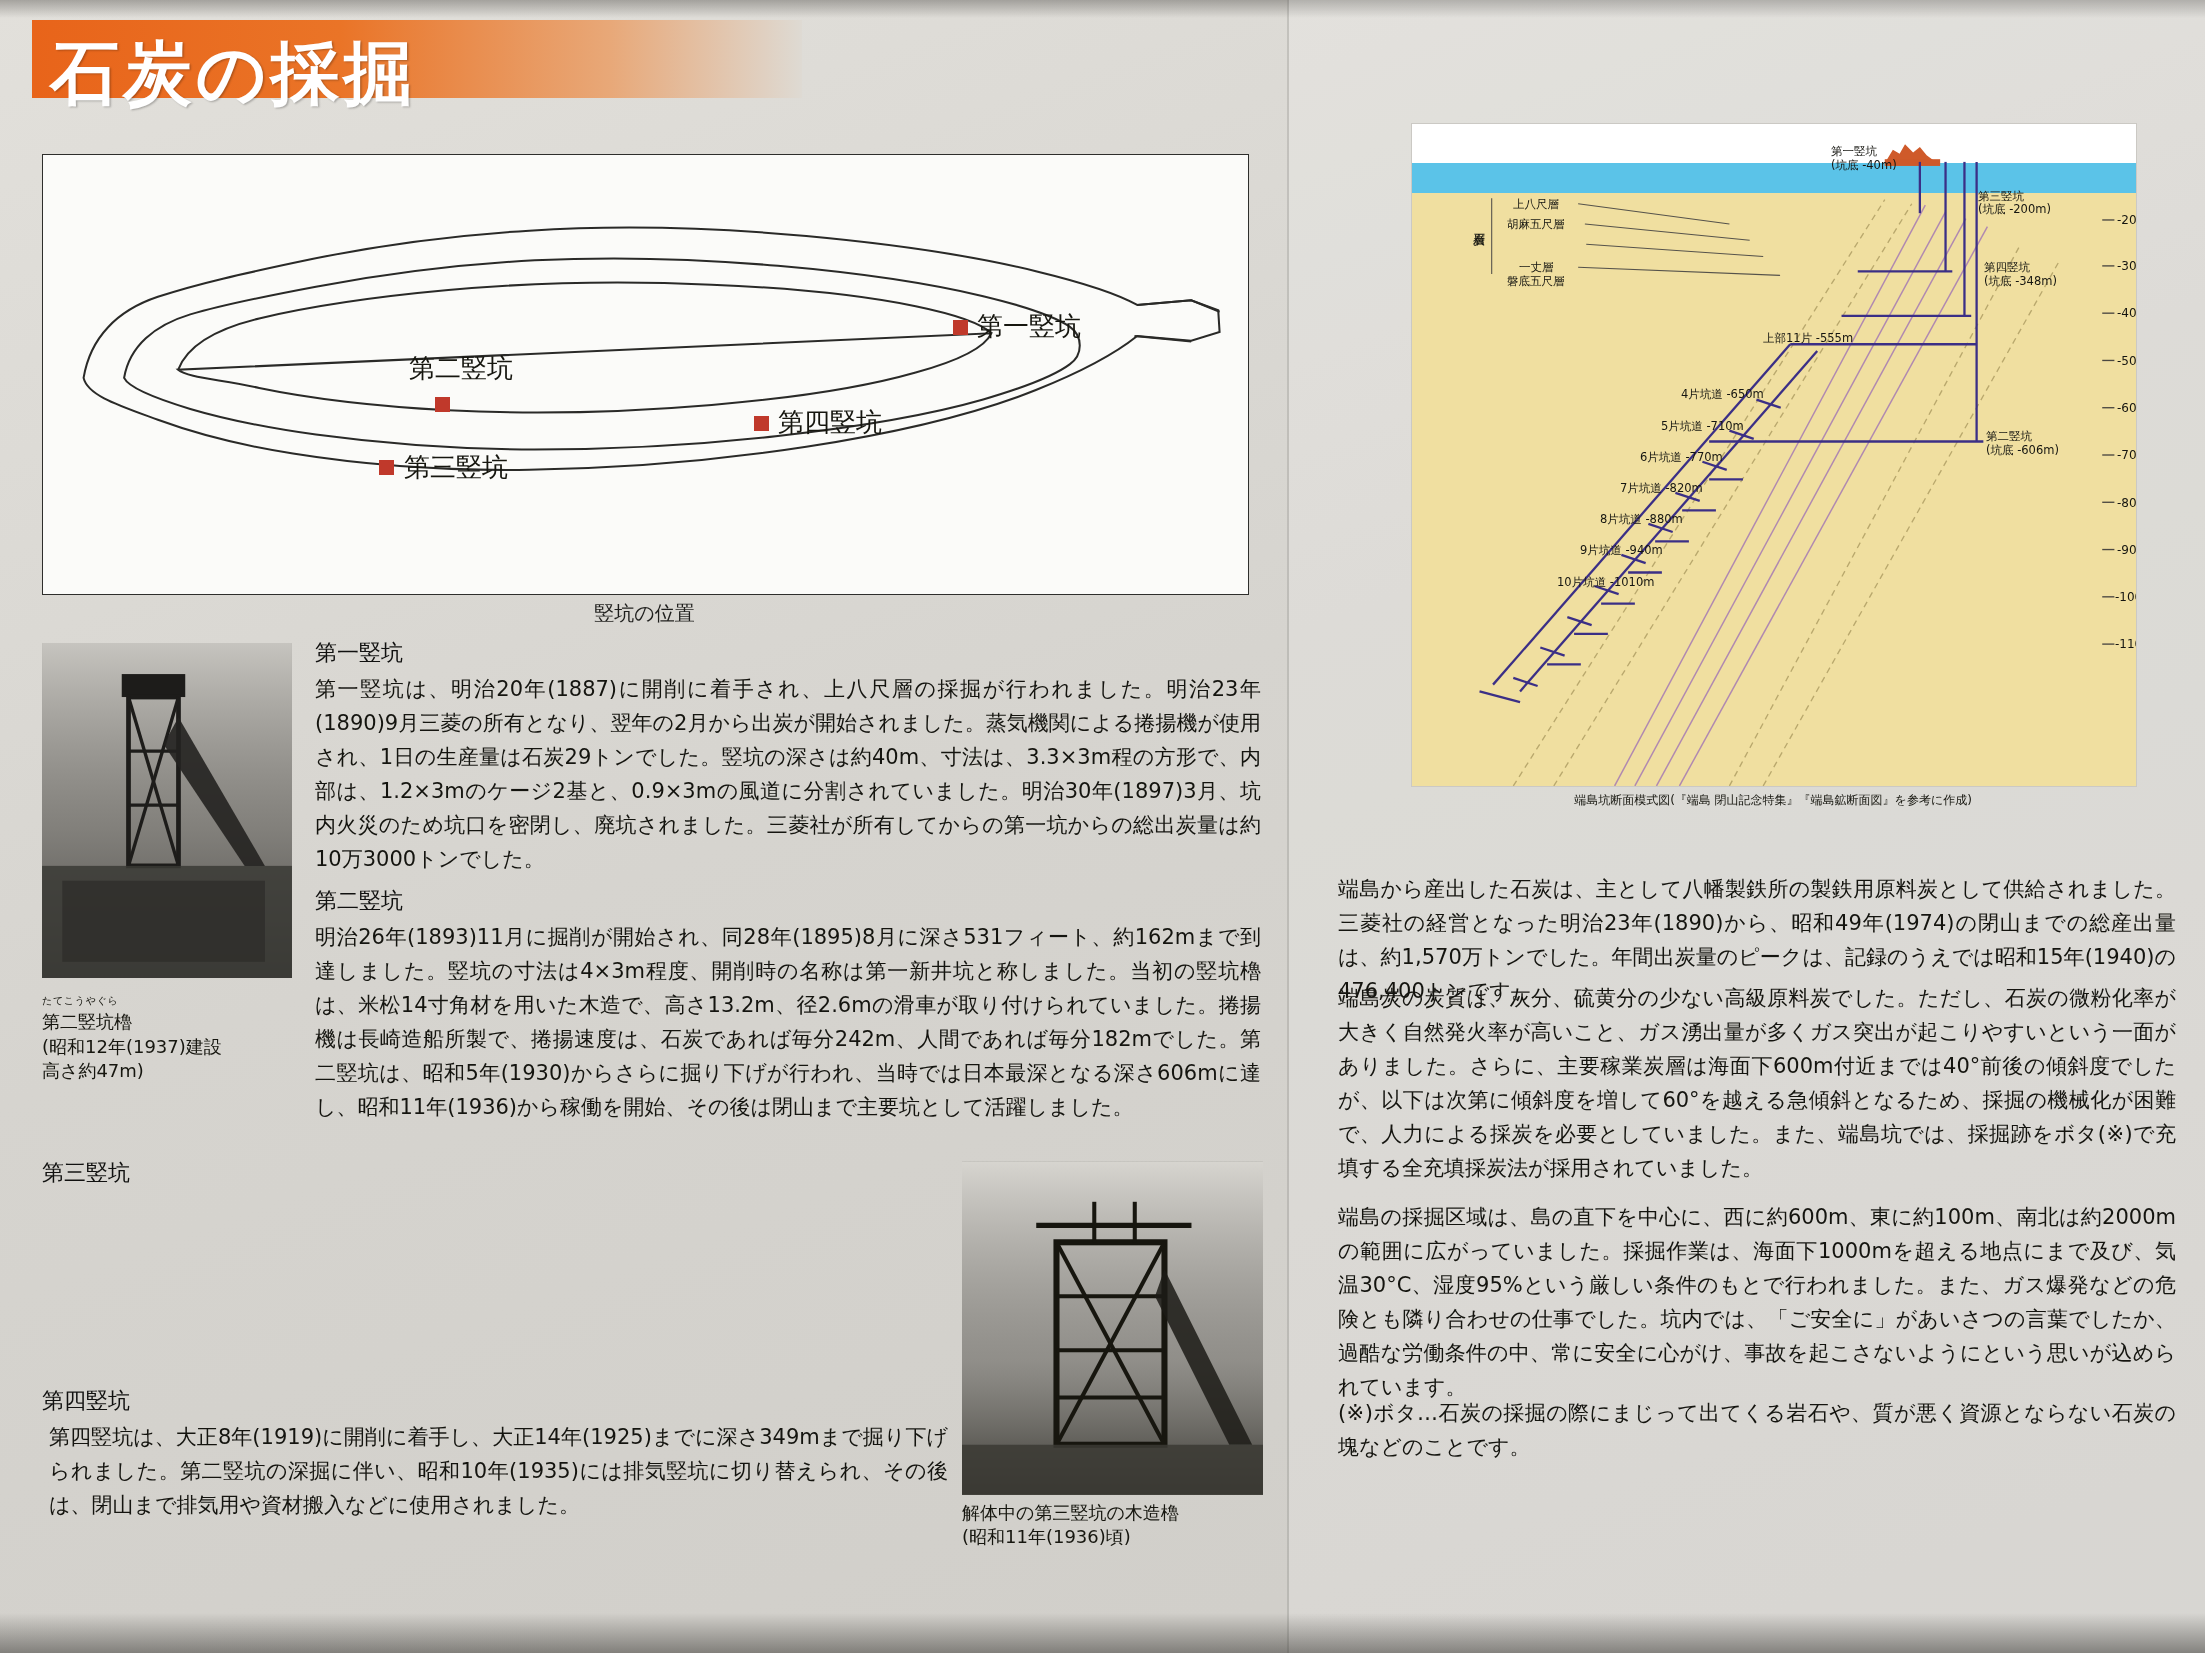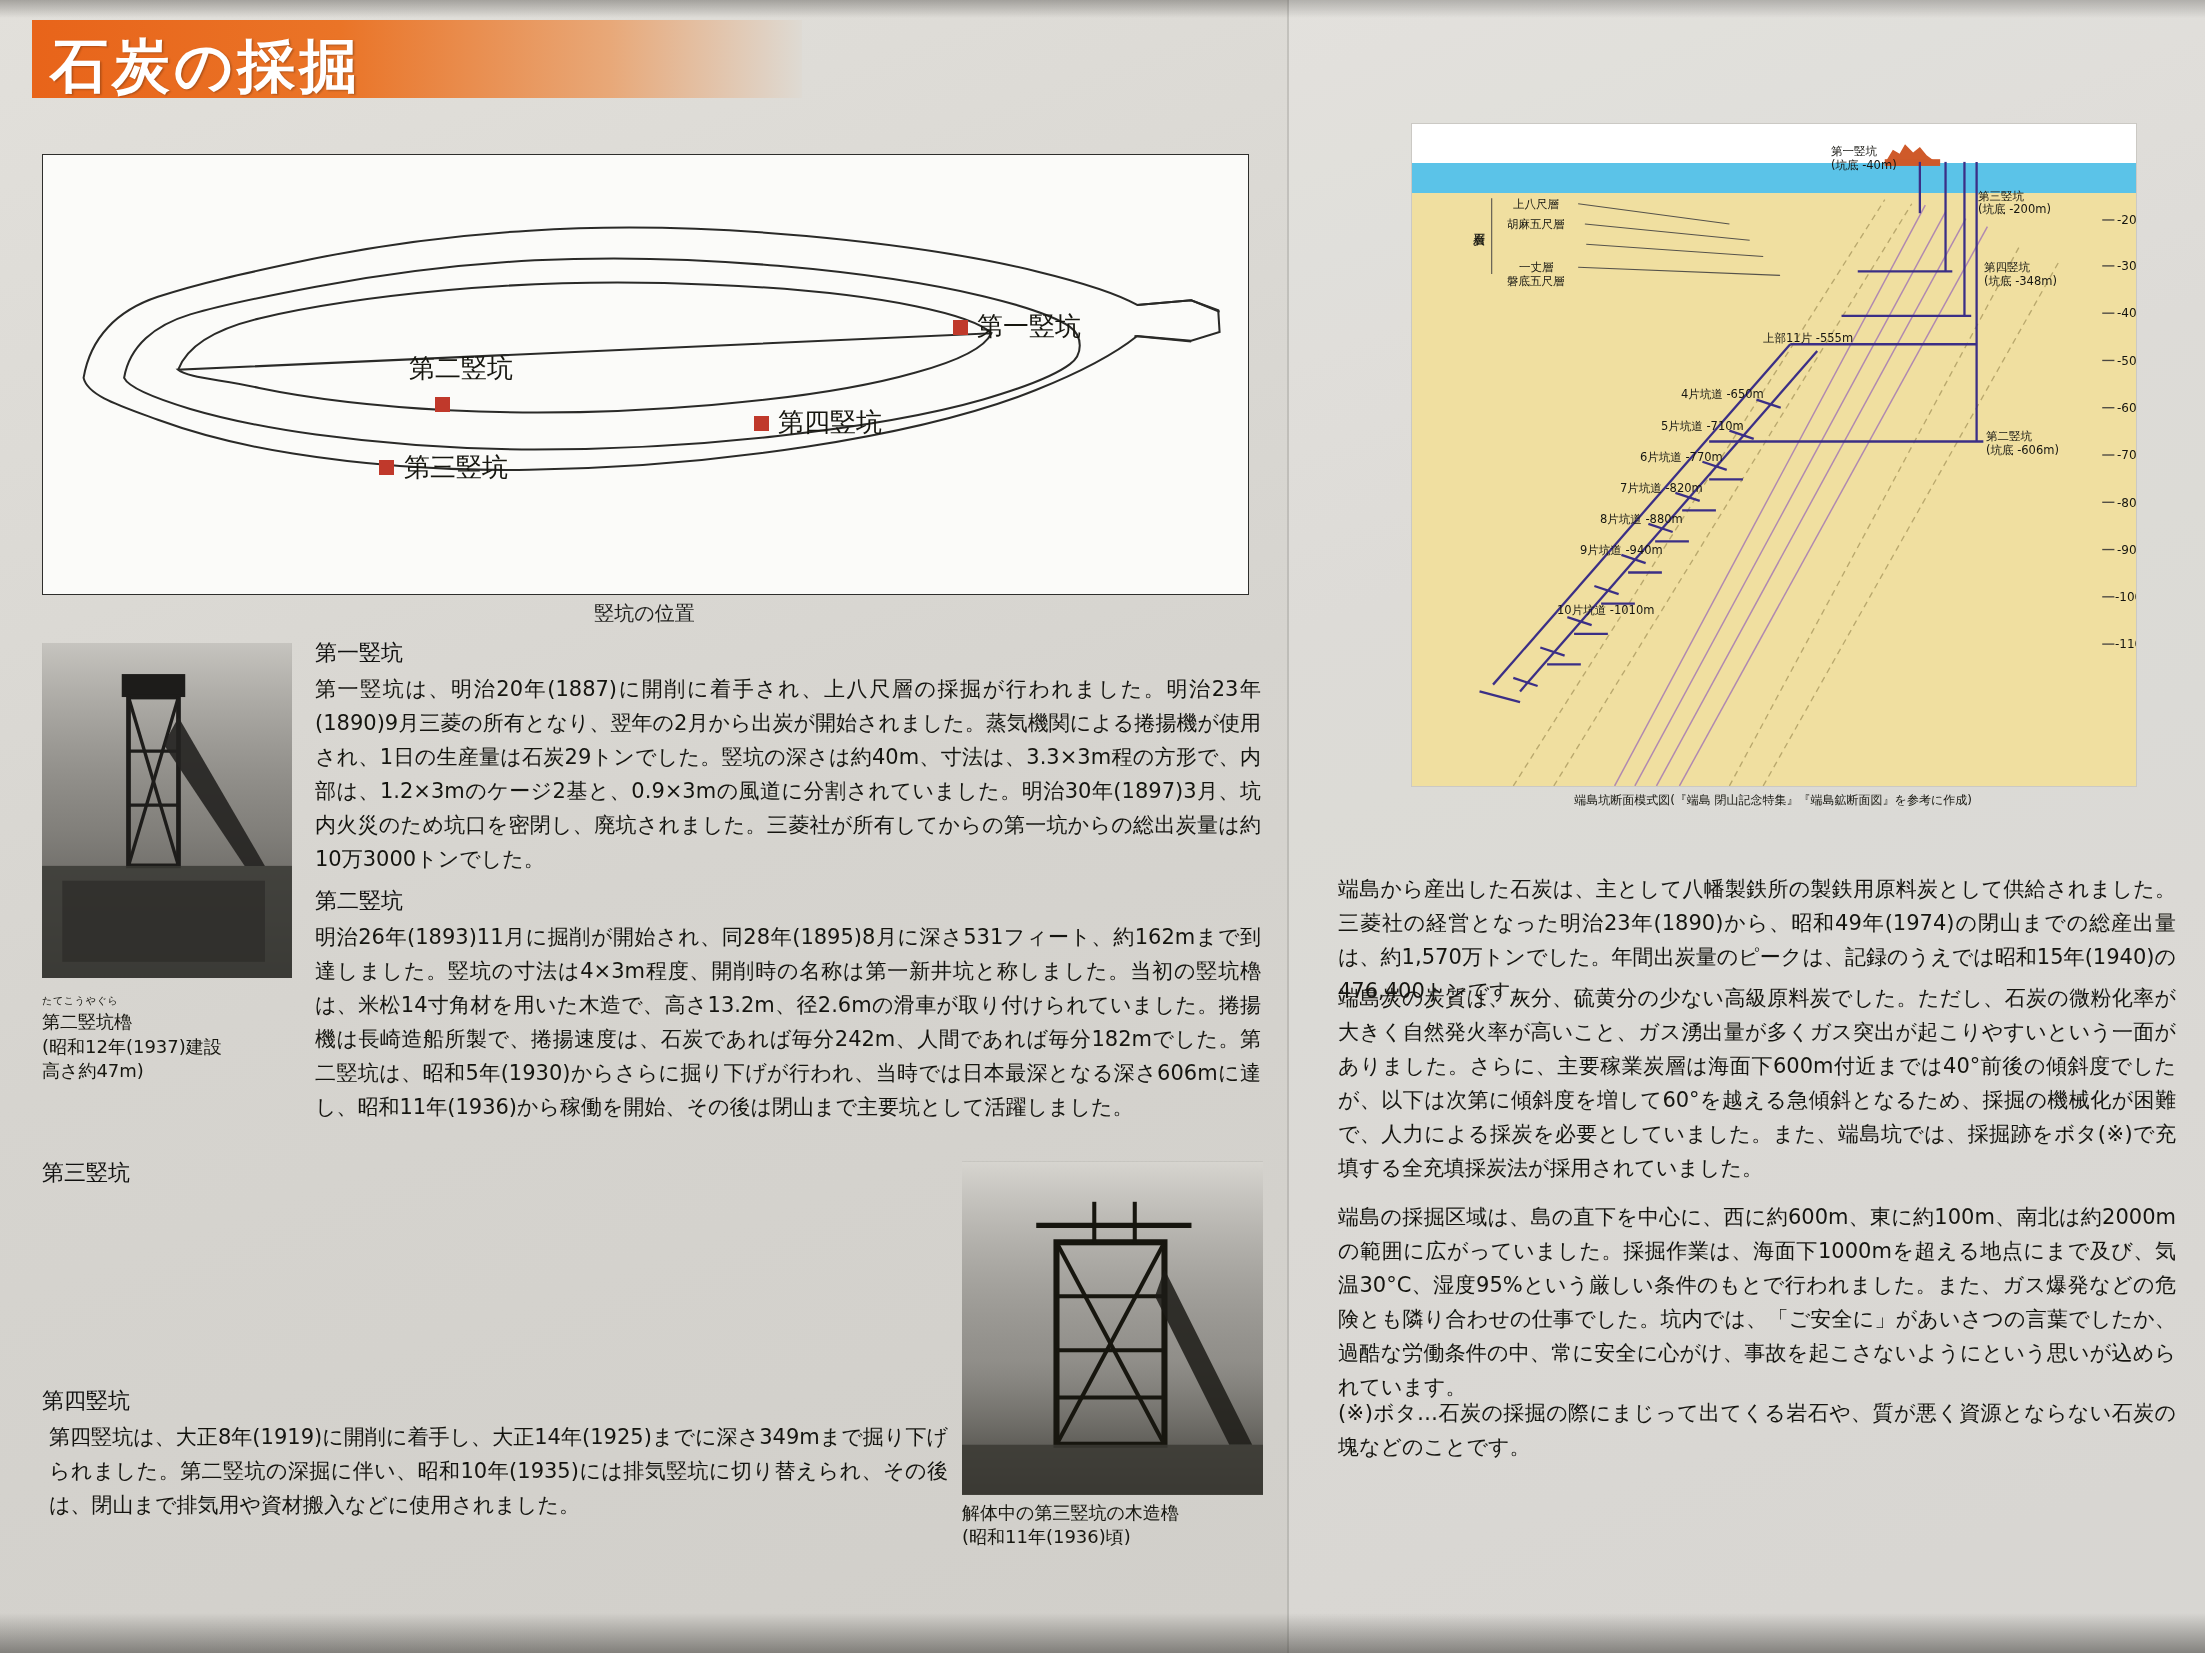--- a/index.html
+++ b/index.html
@@ -59,21 +59,21 @@
     width: 770px;
     height: 78px;
     background: linear-gradient(to right, #e8641a 0%, #ea7427 40%, #e8a878 75%, #dedad3 100%);
   }
   .title-text {
     position: absolute;
     left: 50px;
     top: 28px;
     font-family: "DejaVu Sans", "Liberation Sans", sans-serif;
     font-weight: bold;
-    font-size: 58px;
+    font-size: 69px;
     letter-spacing: 4px;
     color: #ffffff;
     text-shadow: 1.4px 1.4px 2px rgba(0,0,0,0.25);
     white-space: nowrap;
   }
 
   
   .map-box {
     position: absolute;
     left: 42px;
@@ -377,21 +377,21 @@
     <div class="diag-label" style="left:574px; top:305px;">第二竪坑</div>
     <div class="diag-label" style="left:574px; top:319px;">(坑底 -606m)</div>
 
     <div class="diag-label" style="left:351px; top:207px;">上部11片 -555m</div>
     <div class="diag-label" style="left:269px; top:263px;">4片坑道 -650m</div>
     <div class="diag-label" style="left:249px; top:295px;">5片坑道 -710m</div>
     <div class="diag-label" style="left:228px; top:326px;">6片坑道 -770m</div>
     <div class="diag-label" style="left:208px; top:357px;">7片坑道 -820m</div>
     <div class="diag-label" style="left:188px; top:388px;">8片坑道 -880m</div>
     <div class="diag-label" style="left:168px; top:419px;">9片坑道 -940m</div>
-    <div class="diag-label" style="left:145px; top:451px;margin-top:28px;">10片坑道 -1010m</div>
+    <div class="diag-label" style="left:145px; top:451px;">10片坑道 -1010m</div>
 
     <div class="diag-depth" style="left:705px; top:89px;">-200m</div>
     <div class="diag-depth" style="left:705px; top:135px;">-300m</div>
     <div class="diag-depth" style="left:705px; top:182px;">-400m</div>
     <div class="diag-depth" style="left:705px; top:230px;">-500m</div>
     <div class="diag-depth" style="left:705px; top:277px;">-600m</div>
     <div class="diag-depth" style="left:705px; top:324px;">-700m</div>
     <div class="diag-depth" style="left:705px; top:372px;">-800m</div>
     <div class="diag-depth" style="left:705px; top:419px;">-900m</div>
     <div class="diag-depth" style="left:703px; top:466px;">-1000m</div>

